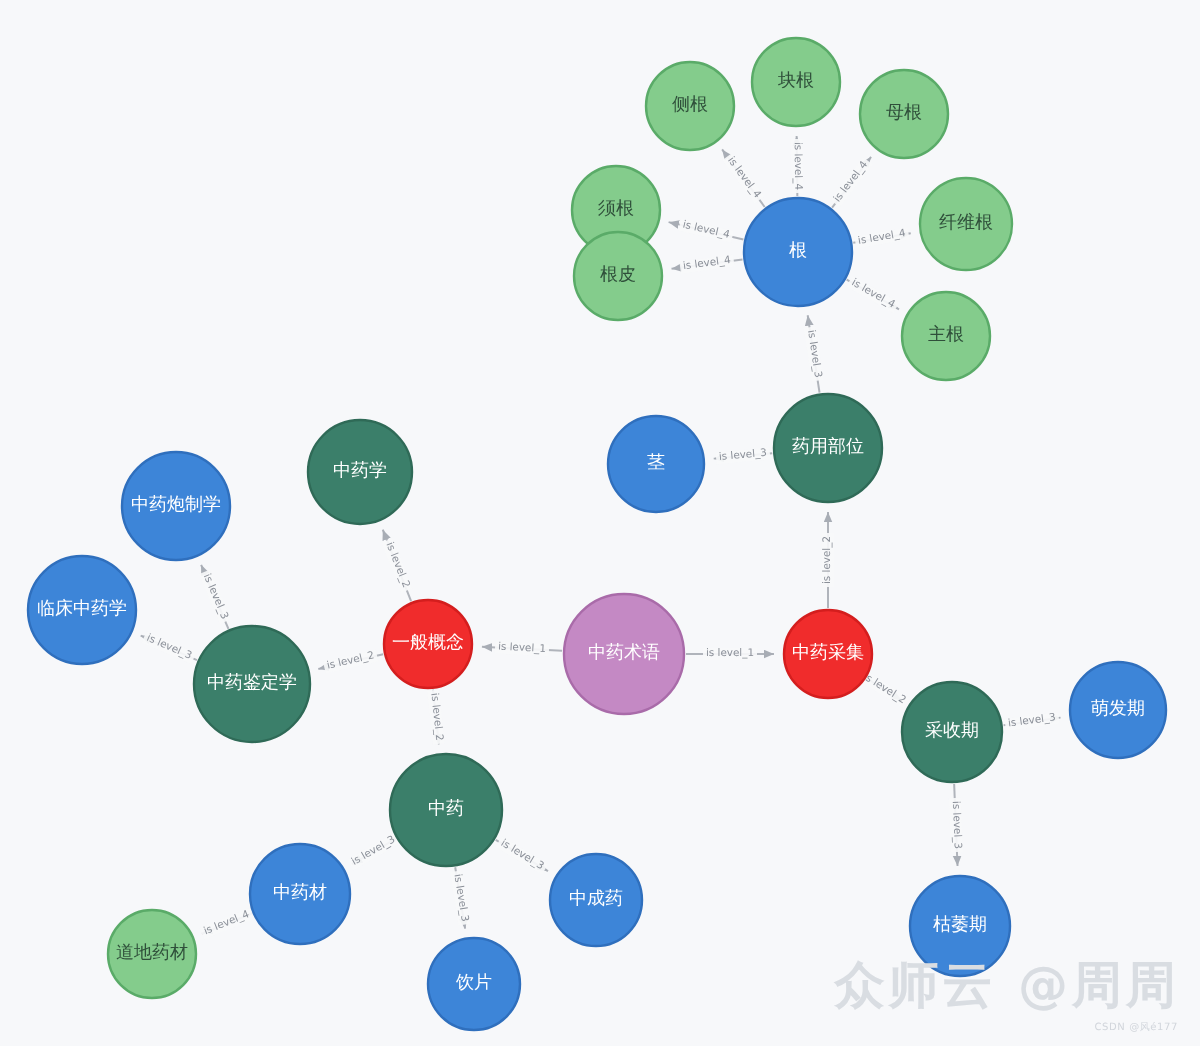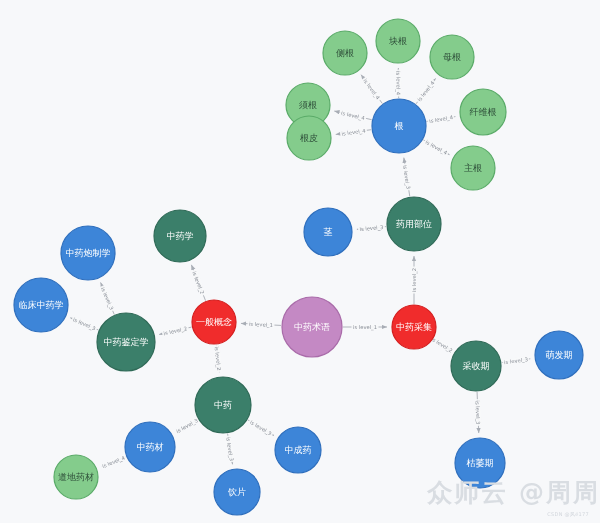--- a/index.html
+++ b/index.html
@@ -41,21 +41,21 @@
   .edge-label {
     font-size: 5.2px;
     fill: #8a8f98;
     text-anchor: middle;
     dominant-baseline: central;
     pointer-events: none;
     font-family: "DejaVu Sans", "Liberation Sans", sans-serif;
   }
   .watermark-main {
     position: absolute;
-    right: 0;
+    right: 10px;
     bottom: 14px;
     font-size: 25px;
     color: #d9dde2;
     letter-spacing: 2px;
     font-weight: bold;
     user-select: none;
     white-space: nowrap;
     font-family: "DejaVu Sans", "Liberation Sans", sans-serif;
   }
   .watermark-sub {

